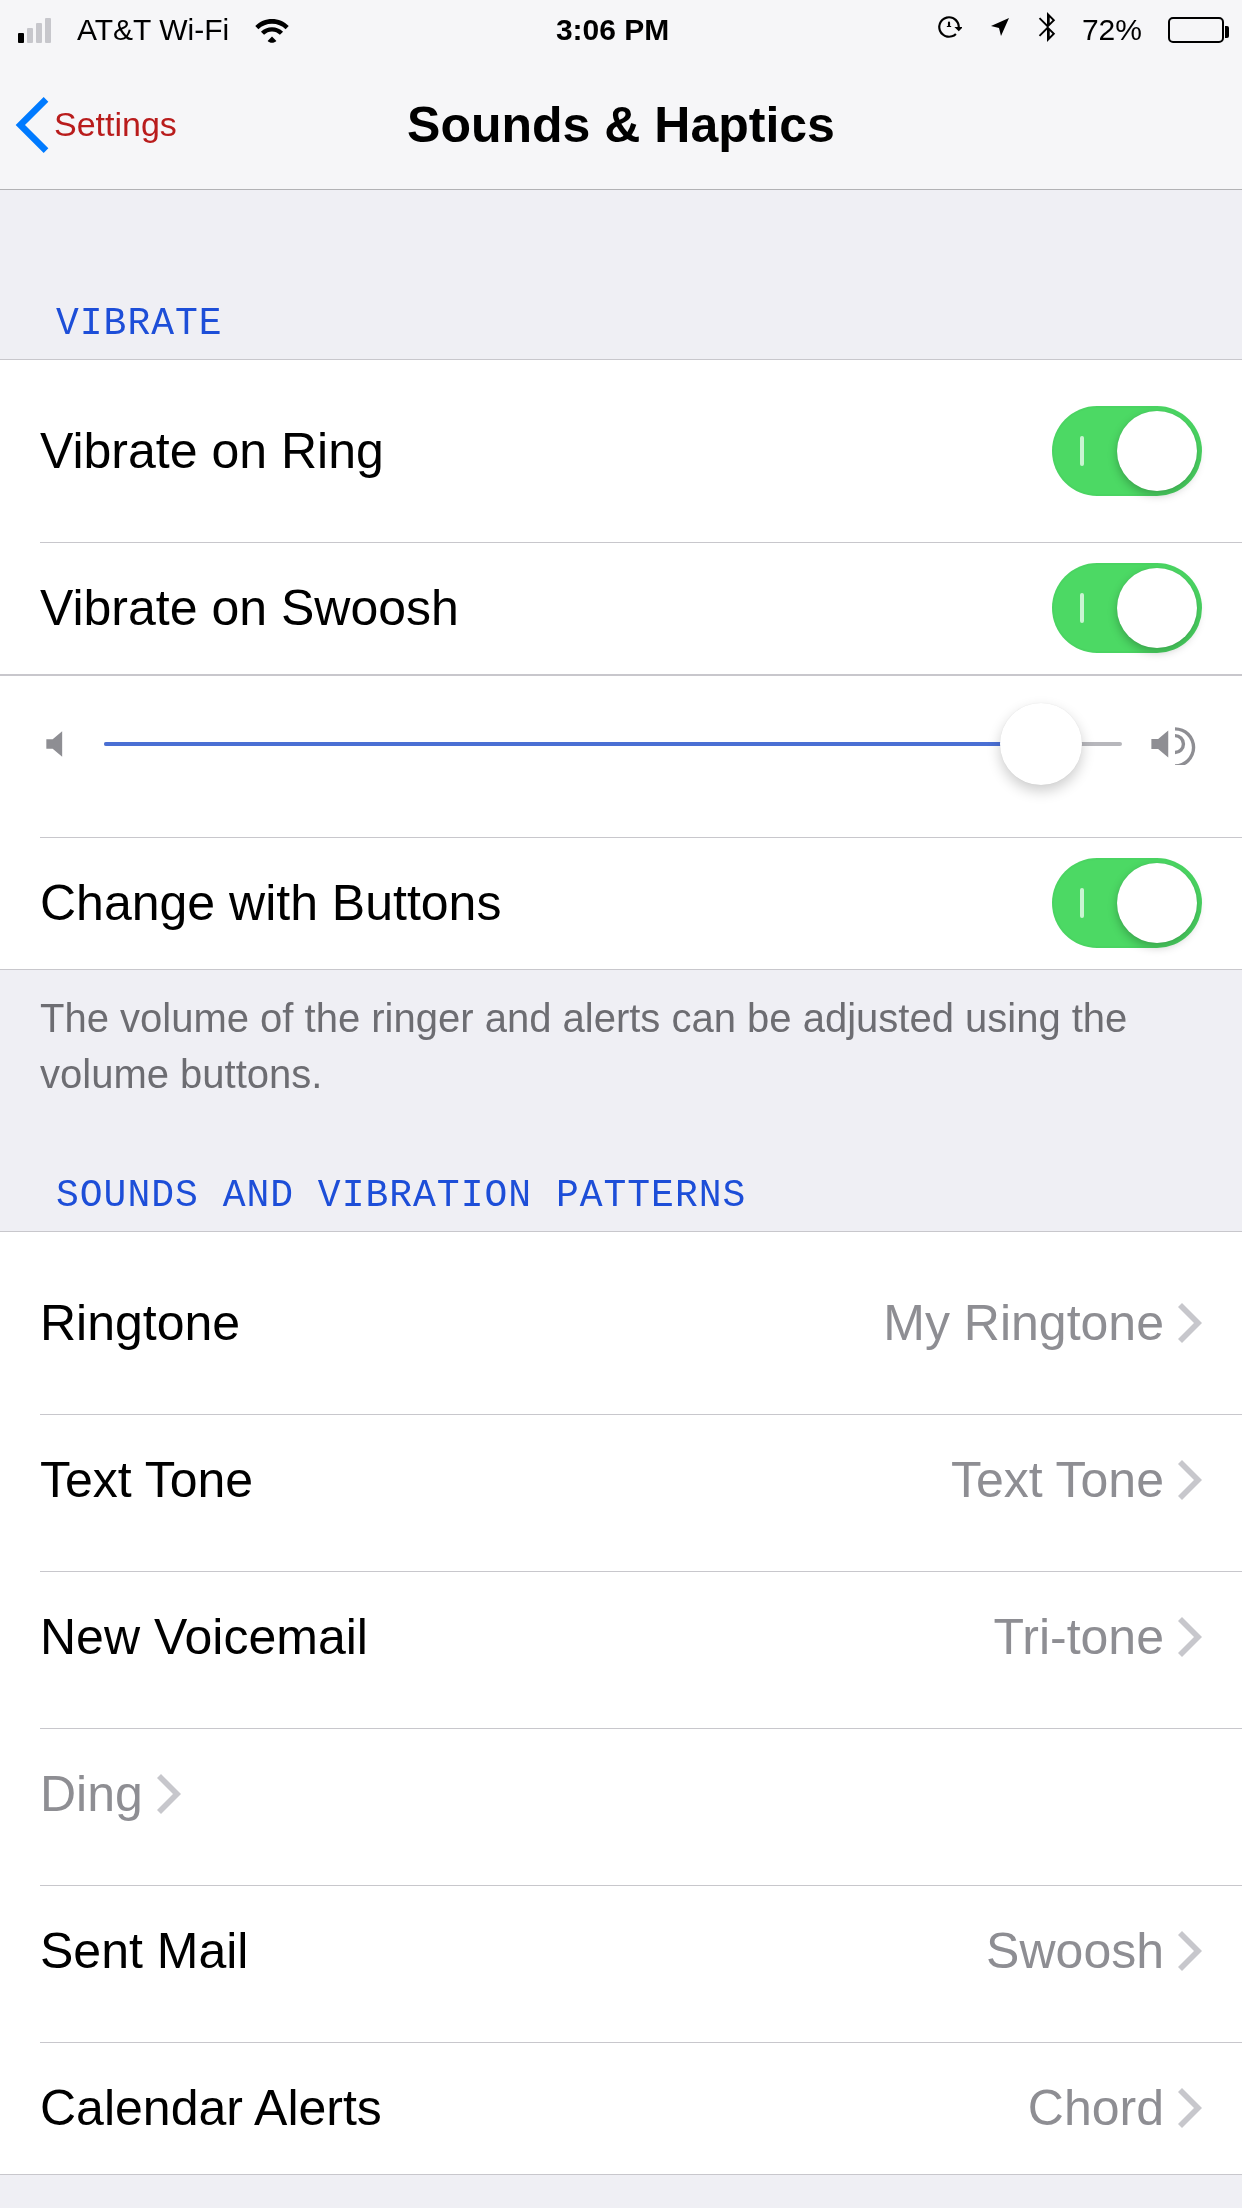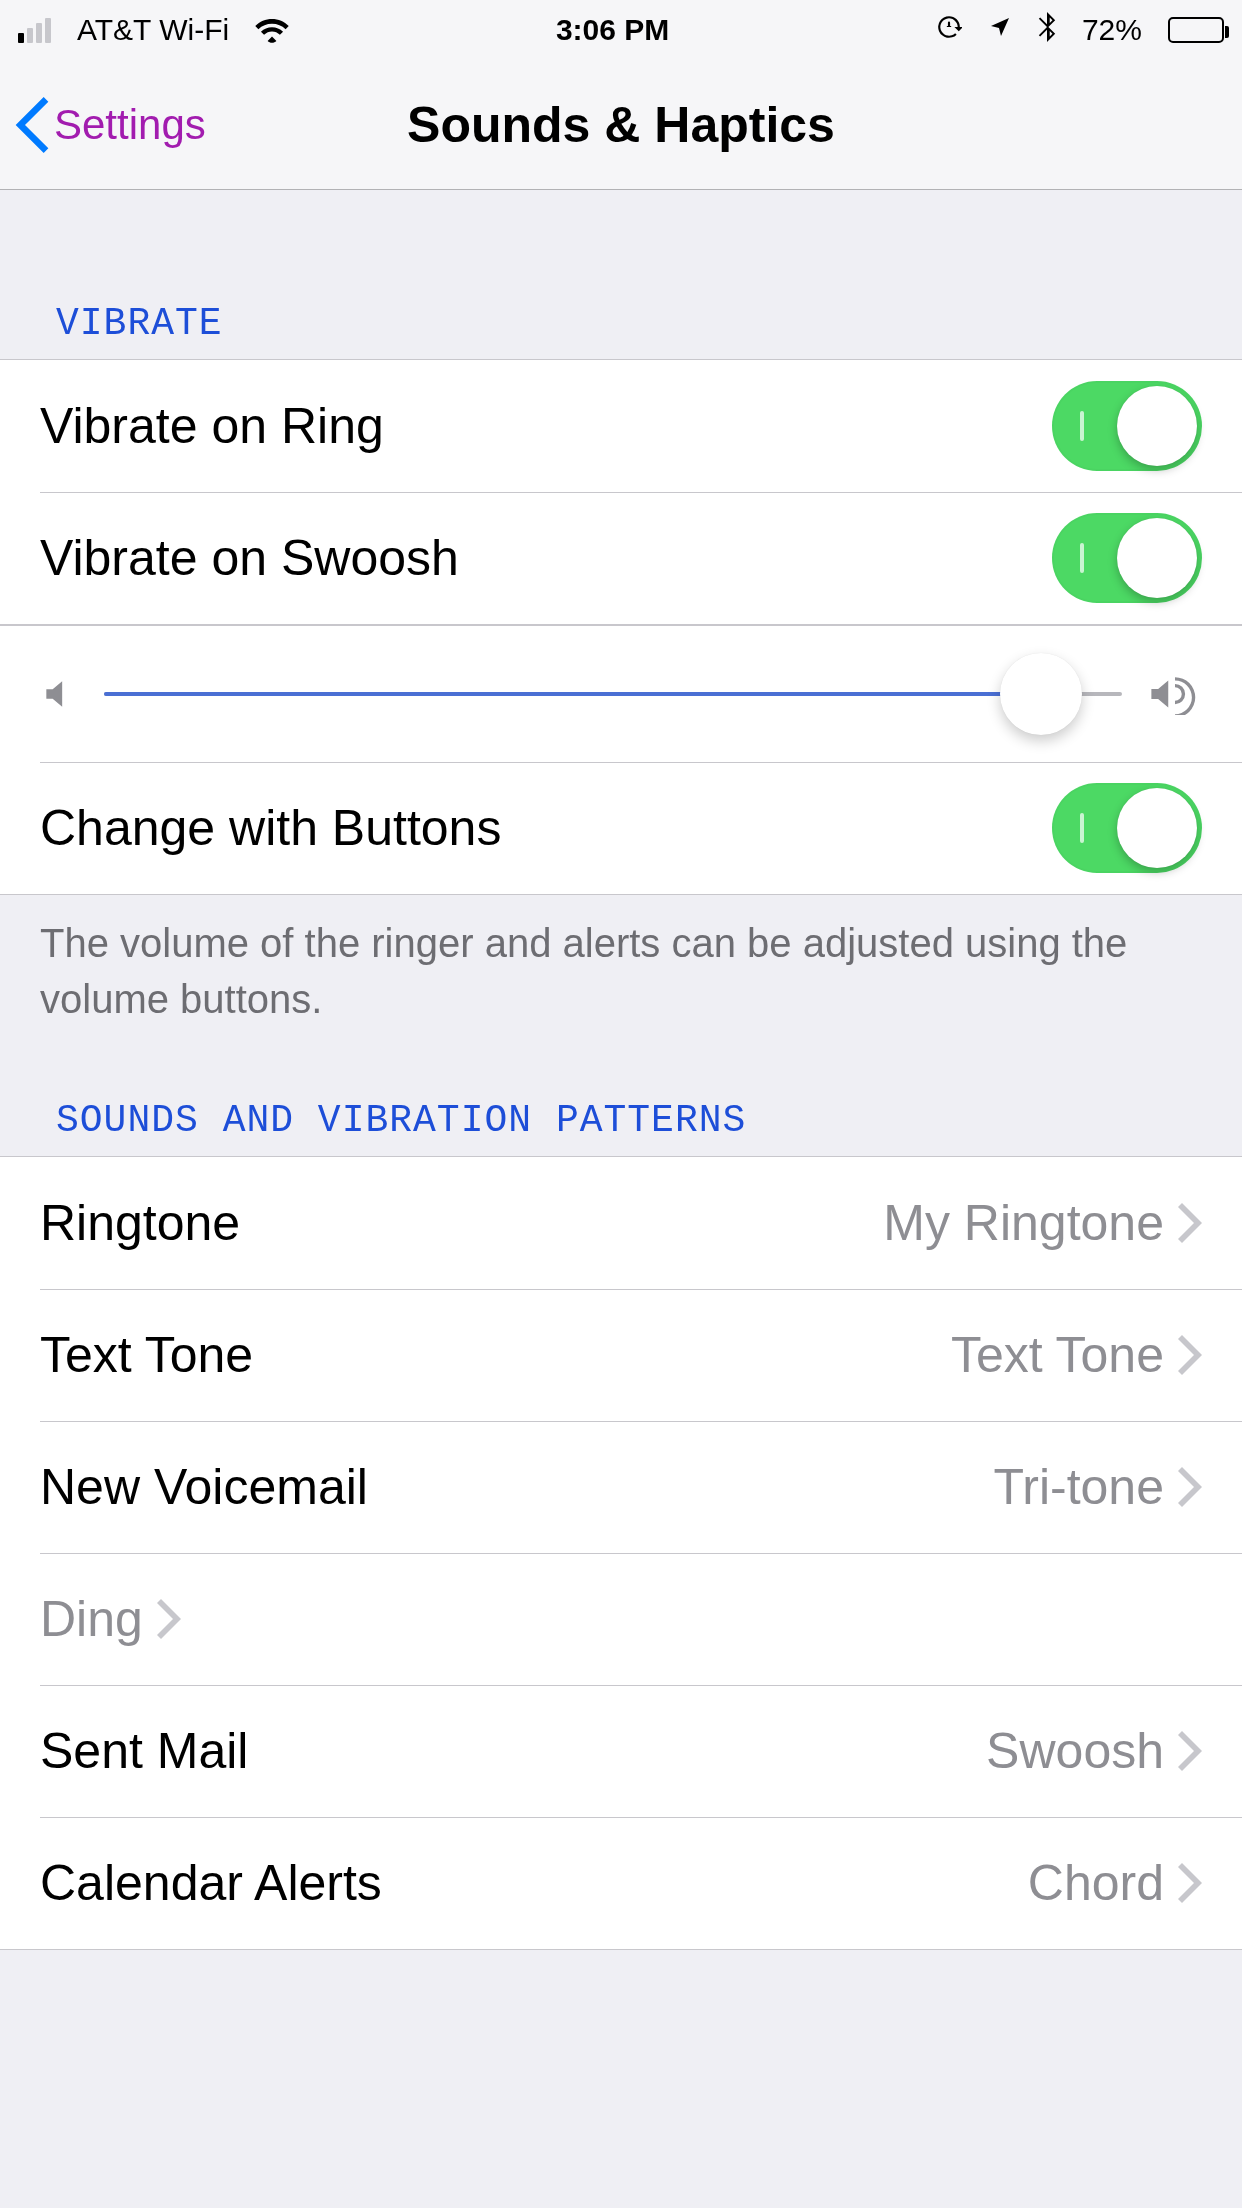--- a/index.html
+++ b/index.html
@@ -49,22 +49,22 @@
     background: #f6f6f8;
     border-bottom: 1px solid #b2b2b5;
     position: relative;
     display:flex; align-items:center;
   }
   .back-button {
     position: absolute;
     left: 14px;
     display: flex;
     align-items: center;
-    color: #a21caf;
-    font-size: 42px;
+    color: #b91c1c;
+    font-size: 34px;
     font-weight: 400;
     gap: 4px;
   }
   .back-chevron svg { display:block; }
   .nav-title {
     margin: 0 auto;
     font-size: 50px;
     font-weight: 600;
     color: #000;
   }
@@ -87,20 +87,21 @@
     background: #fff;
     border-top: 1px solid #c8c7cc;
     border-bottom: 1px solid #c8c7cc;
   }
   .cell {
     min-height: 132px;
     display: flex;
     align-items: center;
     padding: 0 40px;
     position: relative;
+    margin-top: 25px;
   }
   .cell + .cell::before {
     content: '';
     position: absolute;
     left: 40px; right: 0; top: 0;
     height: 1px;
     background: #c8c7cc;
   }
   .cell-label {
     font-size: 50px;

